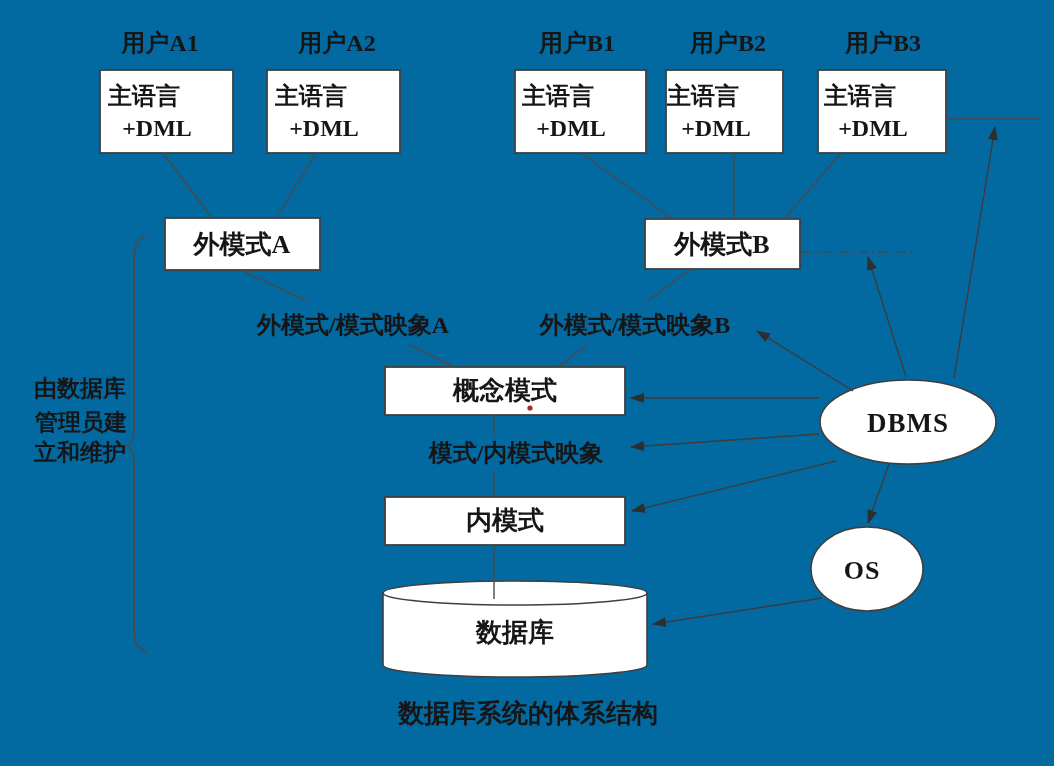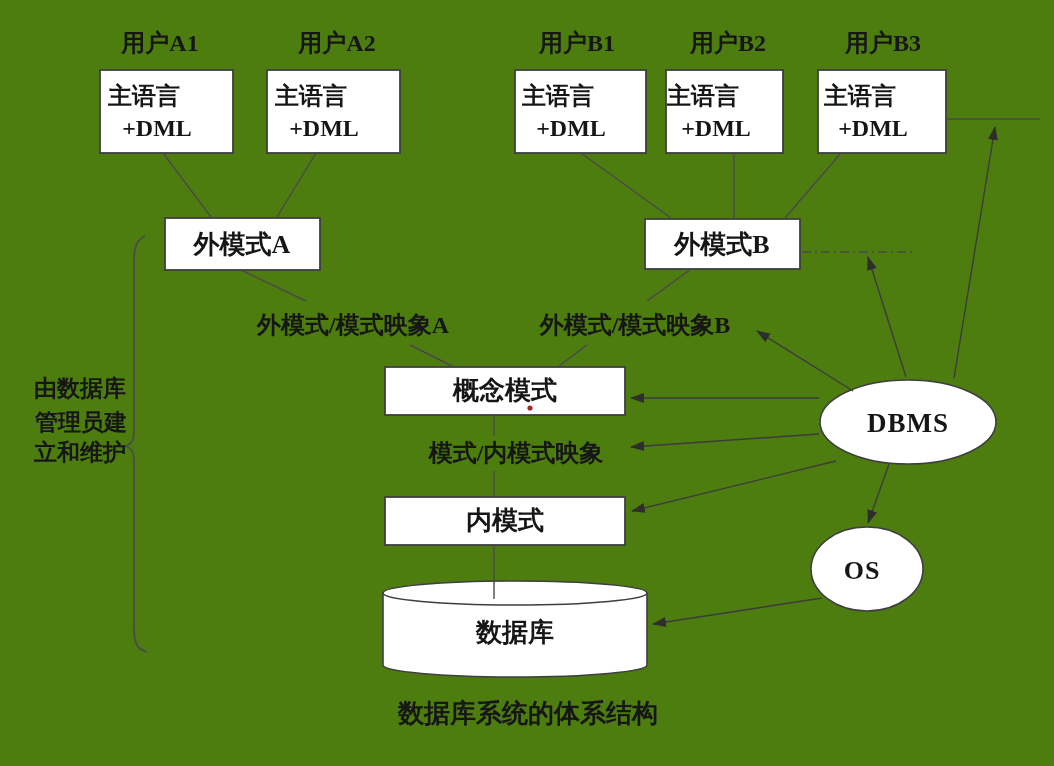--- a/index.html
+++ b/index.html
@@ -1,17 +1,17 @@
 <!DOCTYPE html>
 <html><head>
 <meta charset="utf-8">
 <style>
   html,body{margin:0;padding:0;background:#e9e9e9;}
   .stage{
-    width:1054px;height:766px;background:#4d7c0f;position:relative;
+    width:1054px;height:766px;background:#0369a1;position:relative;
     font-family:"Liberation Serif","DejaVu Serif",serif;
     overflow:hidden;
     text-align:right;
   }
   svg{display:block;}
   text{
     font-family:"Liberation Serif","DejaVu Serif",serif;
     fill:#161616;
     font-weight:bold;
   }

